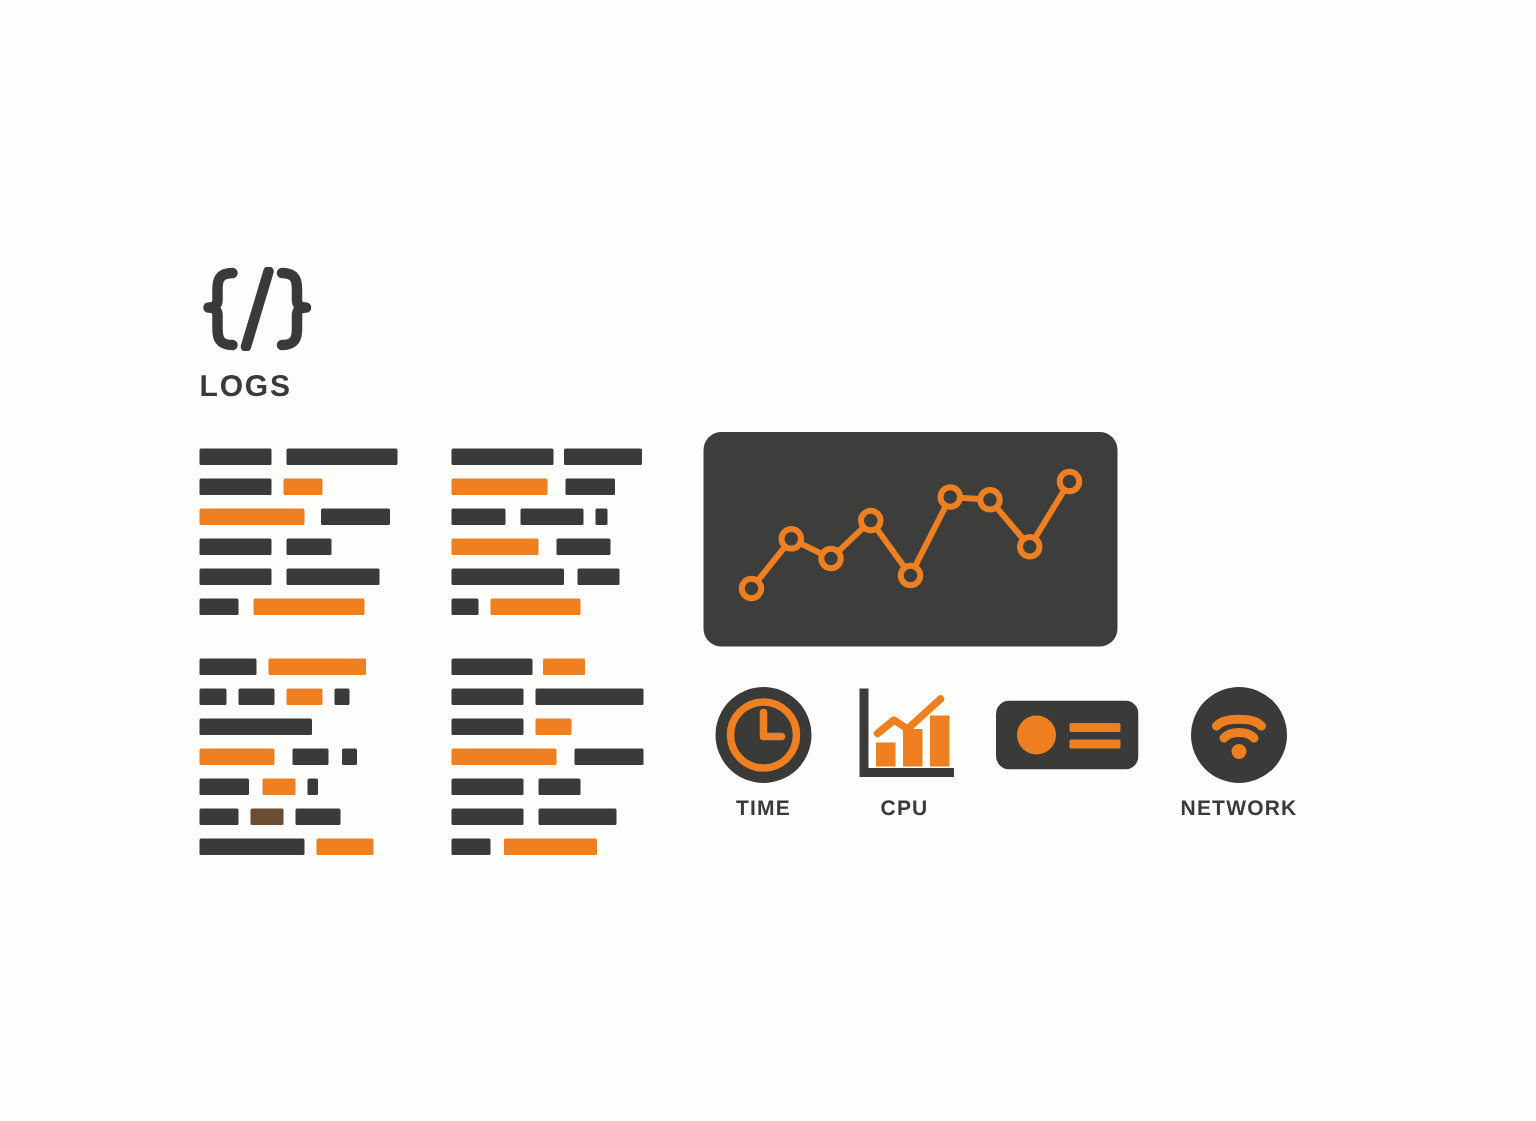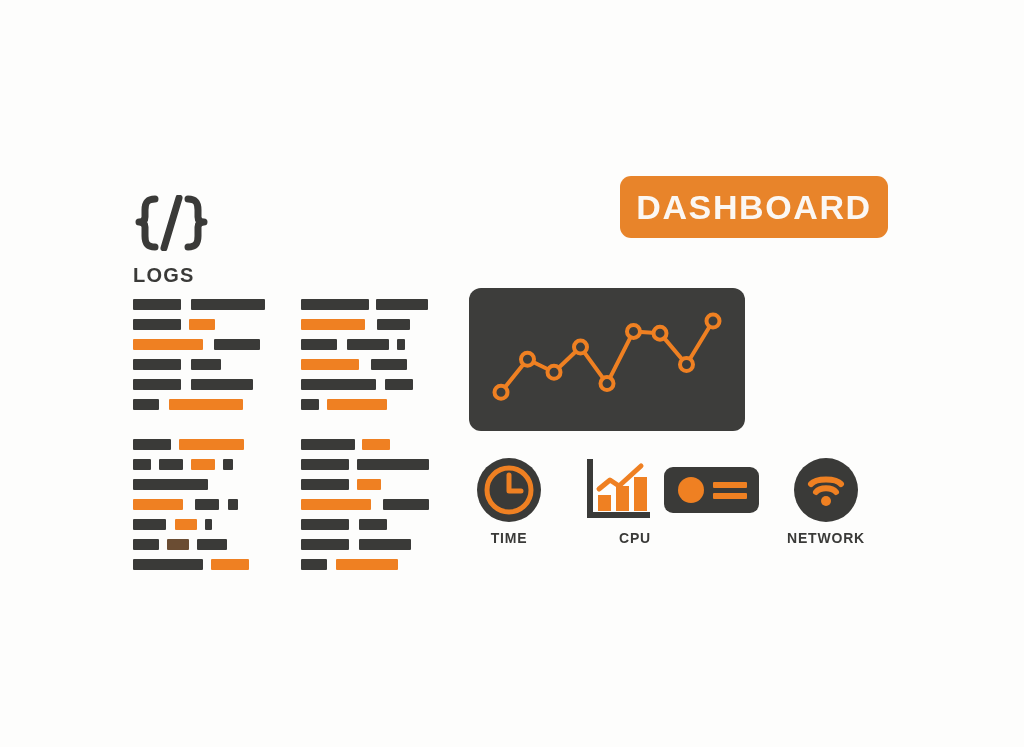--- a/index.html
+++ b/index.html
@@ -17,21 +17,21 @@
   }
   .stage {
     position: absolute;
     inset: 0;
   }
 
   
   .logs-header {
     position: absolute;
     left: 133px;
-    top: 195px;
+    top: 178px;
     width: 200px;
   }
   .code-icon {
     width: 78px;
     height: 56px;
     display: block;
   }
   .logs-label {
     margin-top: 14px;
     font-size: 20px;
@@ -136,41 +136,38 @@
     font-size: 14px;
     font-weight: 700;
     letter-spacing: 0.8px;
     color: #3a3a38;
     line-height: 1;
     white-space: nowrap;
   }
   .metric-label.empty { visibility: hidden; }
 
   .m-time    { width: 92px; }
-  .m-cpu     { width: 96px; align-items: flex-end; }
+  .m-cpu     { width: 96px; }
   .m-status  { width: 120px; }
   .m-network { width: 110px; text-align: right; }
 </style>
 </head>
 <body>
 
 <div class="stage">
 
   <div class="logs-header">
     <svg class="code-icon" viewBox="0 0 78 56">
       <path d="M22 4 C13 4 12 9 12 15 L12 22 C12 26 9 27 6 27 C9 27 12 28 12 32 L12 41 C12 47 13 52 22 52" fill="none" stroke="#3a3a38" stroke-width="7" stroke-linecap="round" stroke-linejoin="round"></path>
       <path d="M46 3 L31 53" fill="none" stroke="#3a3a38" stroke-width="7" stroke-linecap="round"></path>
       <path d="M55 4 C64 4 65 9 65 15 L65 22 C65 26 68 27 71 27 C68 27 65 28 65 32 L65 41 C65 47 64 52 55 52" fill="none" stroke="#3a3a38" stroke-width="7" stroke-linecap="round" stroke-linejoin="round"></path>
     </svg>
     <div class="logs-label">LOGS</div>
   </div>
 
-  <button class="dashboard-btn">
-    <span class="dashboard-btn-label">DASHBOARD</span>
-  </button>
 
   <div class="log-columns" id="log-columns">
       <div class="log-column">
         <div class="log-row" style="margin-bottom: 9px;">
           <div class="log-seg seg-dark" style="width: 48px;"></div>
           <div class="log-gap" style="width: 10px;"></div>
           <div class="log-seg seg-dark" style="width: 74px;"></div>
         </div>
         <div class="log-row" style="margin-bottom: 9px;">
           <div class="log-seg seg-dark" style="width: 48px;"></div>

